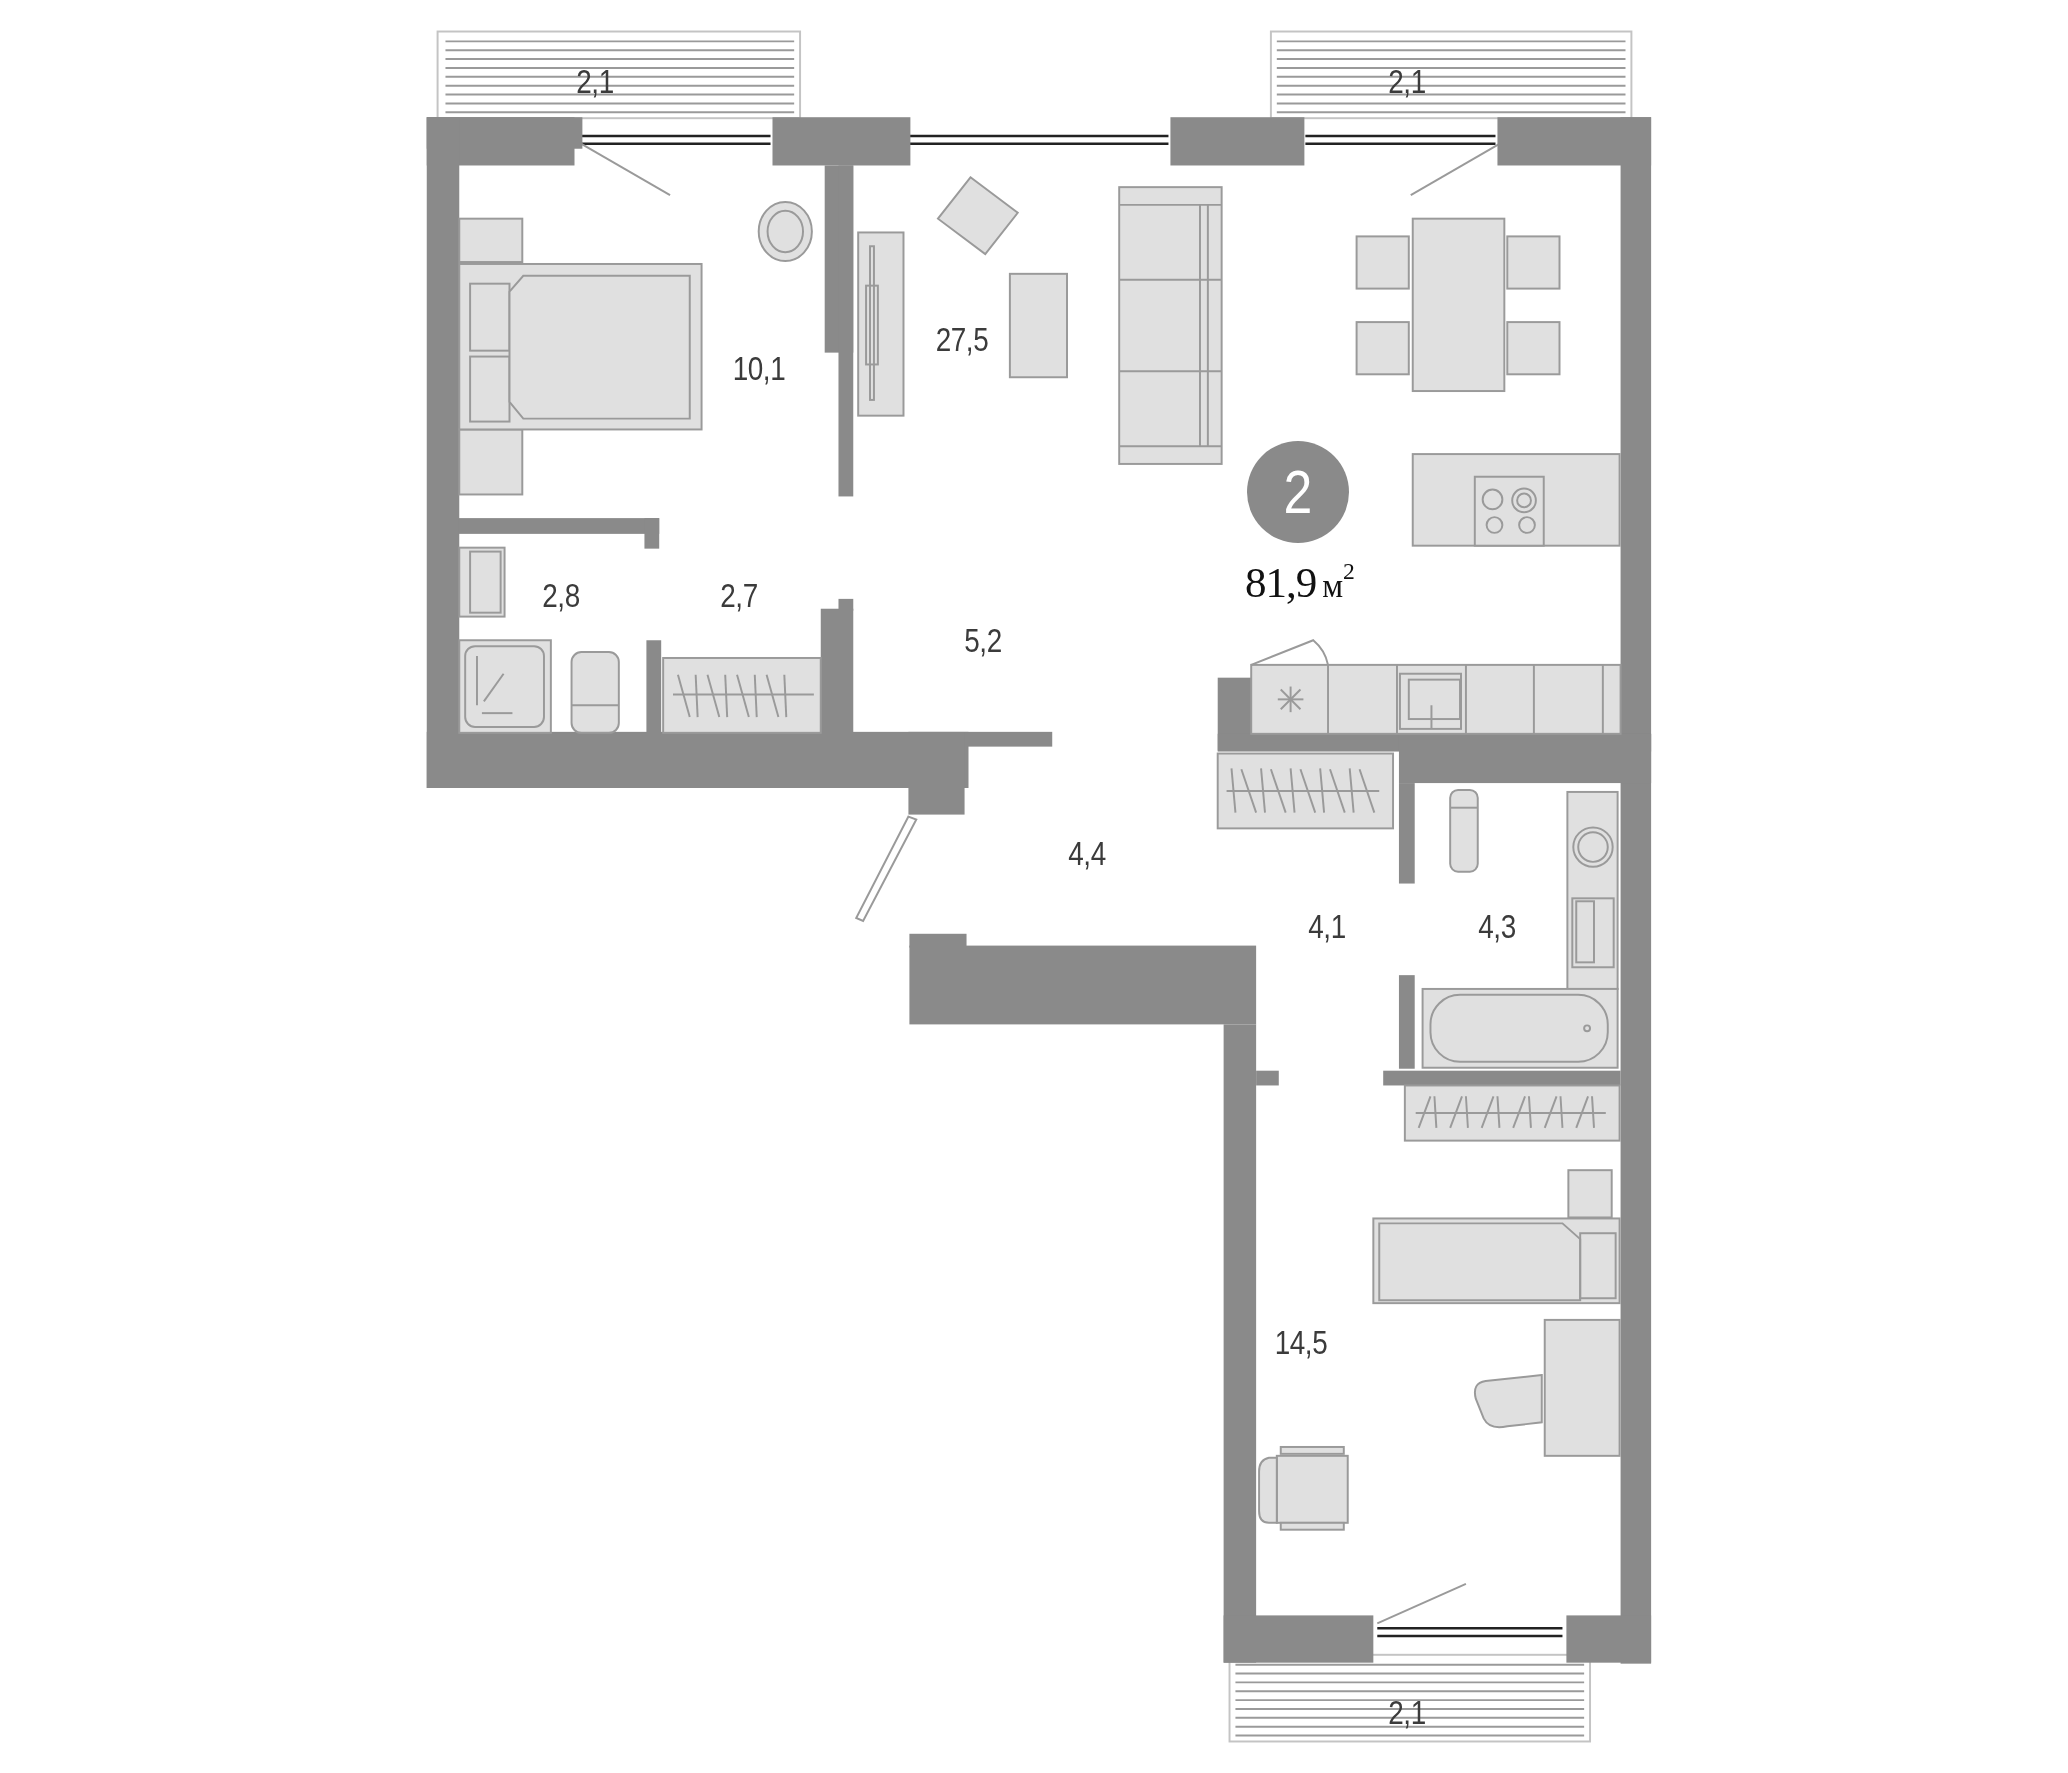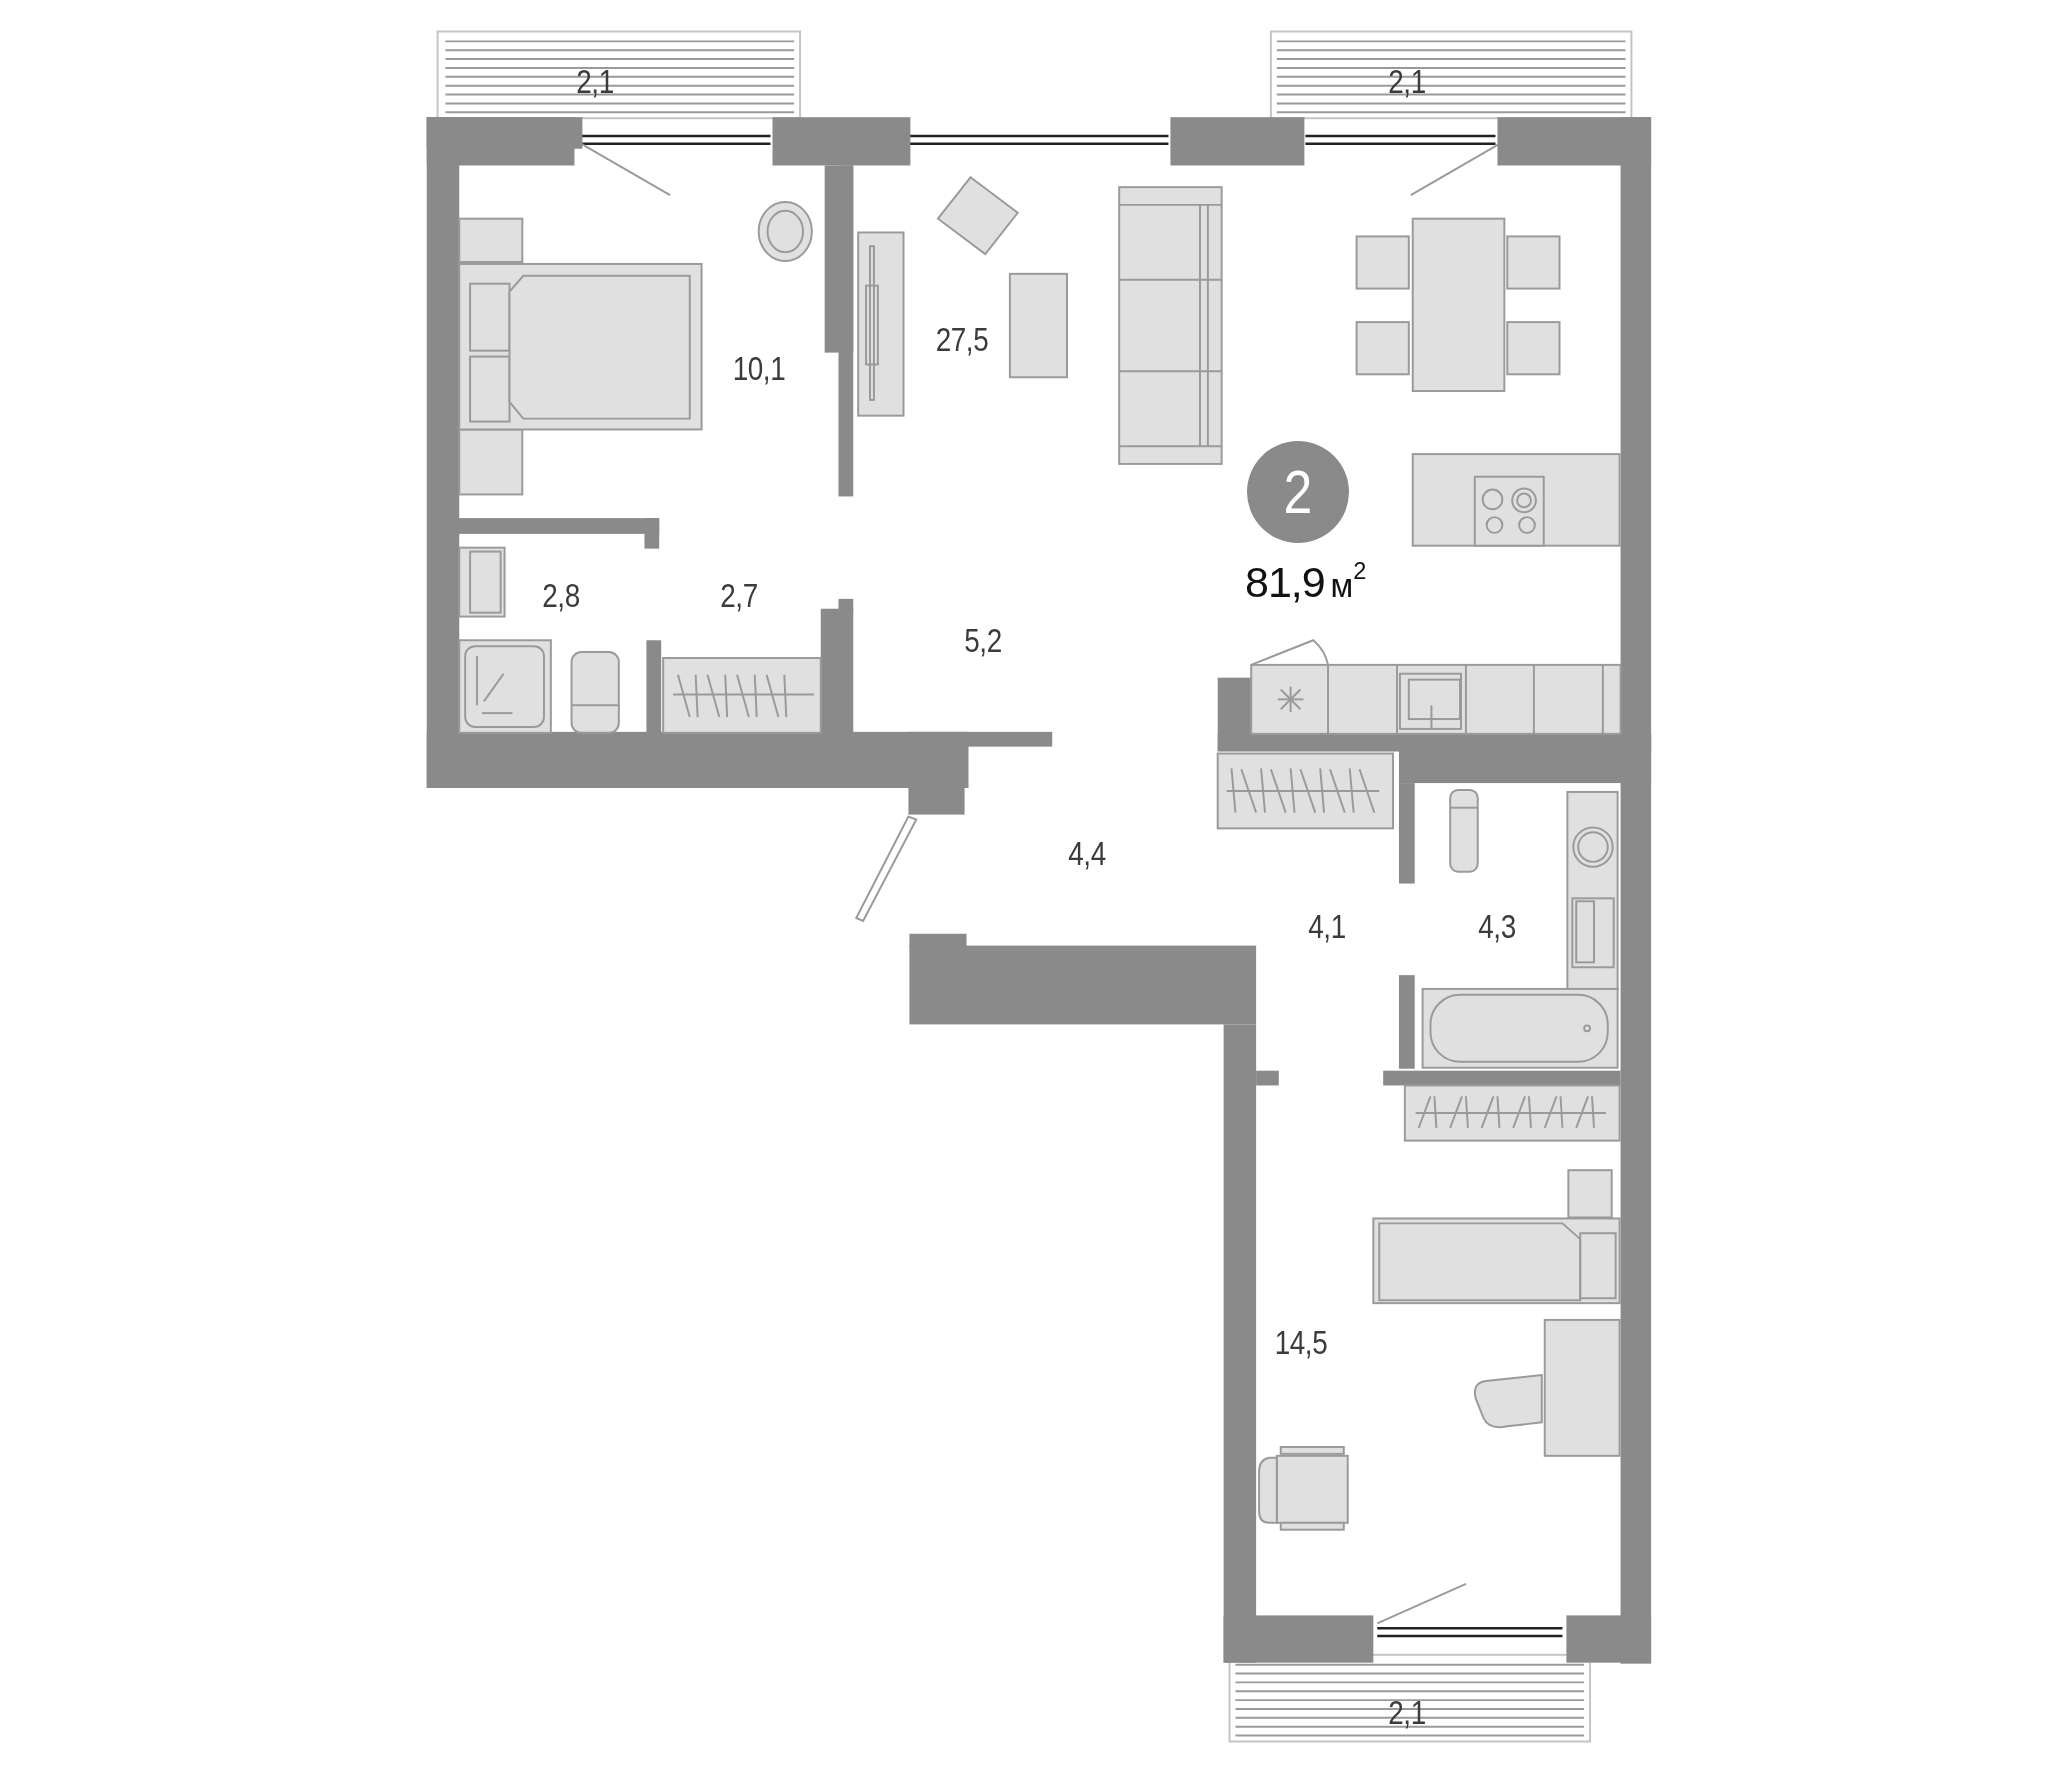--- a/index.html
+++ b/index.html
@@ -7,21 +7,21 @@
   #plan { position: absolute; left: 0; top: 0; width: 2069px; height: 1773px; }
   .wall { fill: #8a8a8a; }
   .furn { fill: #e0e0e0; stroke: #9a9a9a; stroke-width: 2; }
   .line { stroke: #9a9a9a; stroke-width: 2; fill: none; }
   .dark { stroke: #222; stroke-width: 2.5; fill: none; }
   .bal { fill: #ffffff; stroke: #c4c4c4; stroke-width: 2; }
   .slat { stroke: #9a9a9a; stroke-width: 2; }
   .label { position: absolute; font-family: "Liberation Sans", sans-serif; font-size: 34px; color: #3b3b3b; transform: translate(-50%, -50%) scaleX(0.82); white-space: nowrap; letter-spacing: -0.5px; }
   .badge { position: absolute; left: 1247px; top: 441px; width: 102px; height: 102px; border-radius: 50%; background: #8a8a8a; color: #ffffff; display: flex; align-items: center; justify-content: center; font-family: "Liberation Sans", sans-serif; font-size: 61px; }
   .badge span { transform: scaleX(0.85); display: inline-block; }
-  .total { position: absolute; left: 1245px; top: 558px; font-family: Liberation Sans, sans-serif; color: #111; white-space: nowrap; }
+  .total { position: absolute; left: 1245px; top: 558px; font-family: Liberation Serif, serif; color: #111; white-space: nowrap; }
   .total .num { font-size: 43px; display: inline-block; transform-origin: left; letter-spacing: -1px; }
   .total .unit { font-size: 33px; margin-left: 5.9px; }
   .total sup { font-size: 23.6px; vertical-align: 17.7px; }
 </style>
 </head>
 <body>
 
 <svg id="plan" viewBox="0 0 2100 1800" xmlns="http://www.w3.org/2000/svg">
 
   <g>

